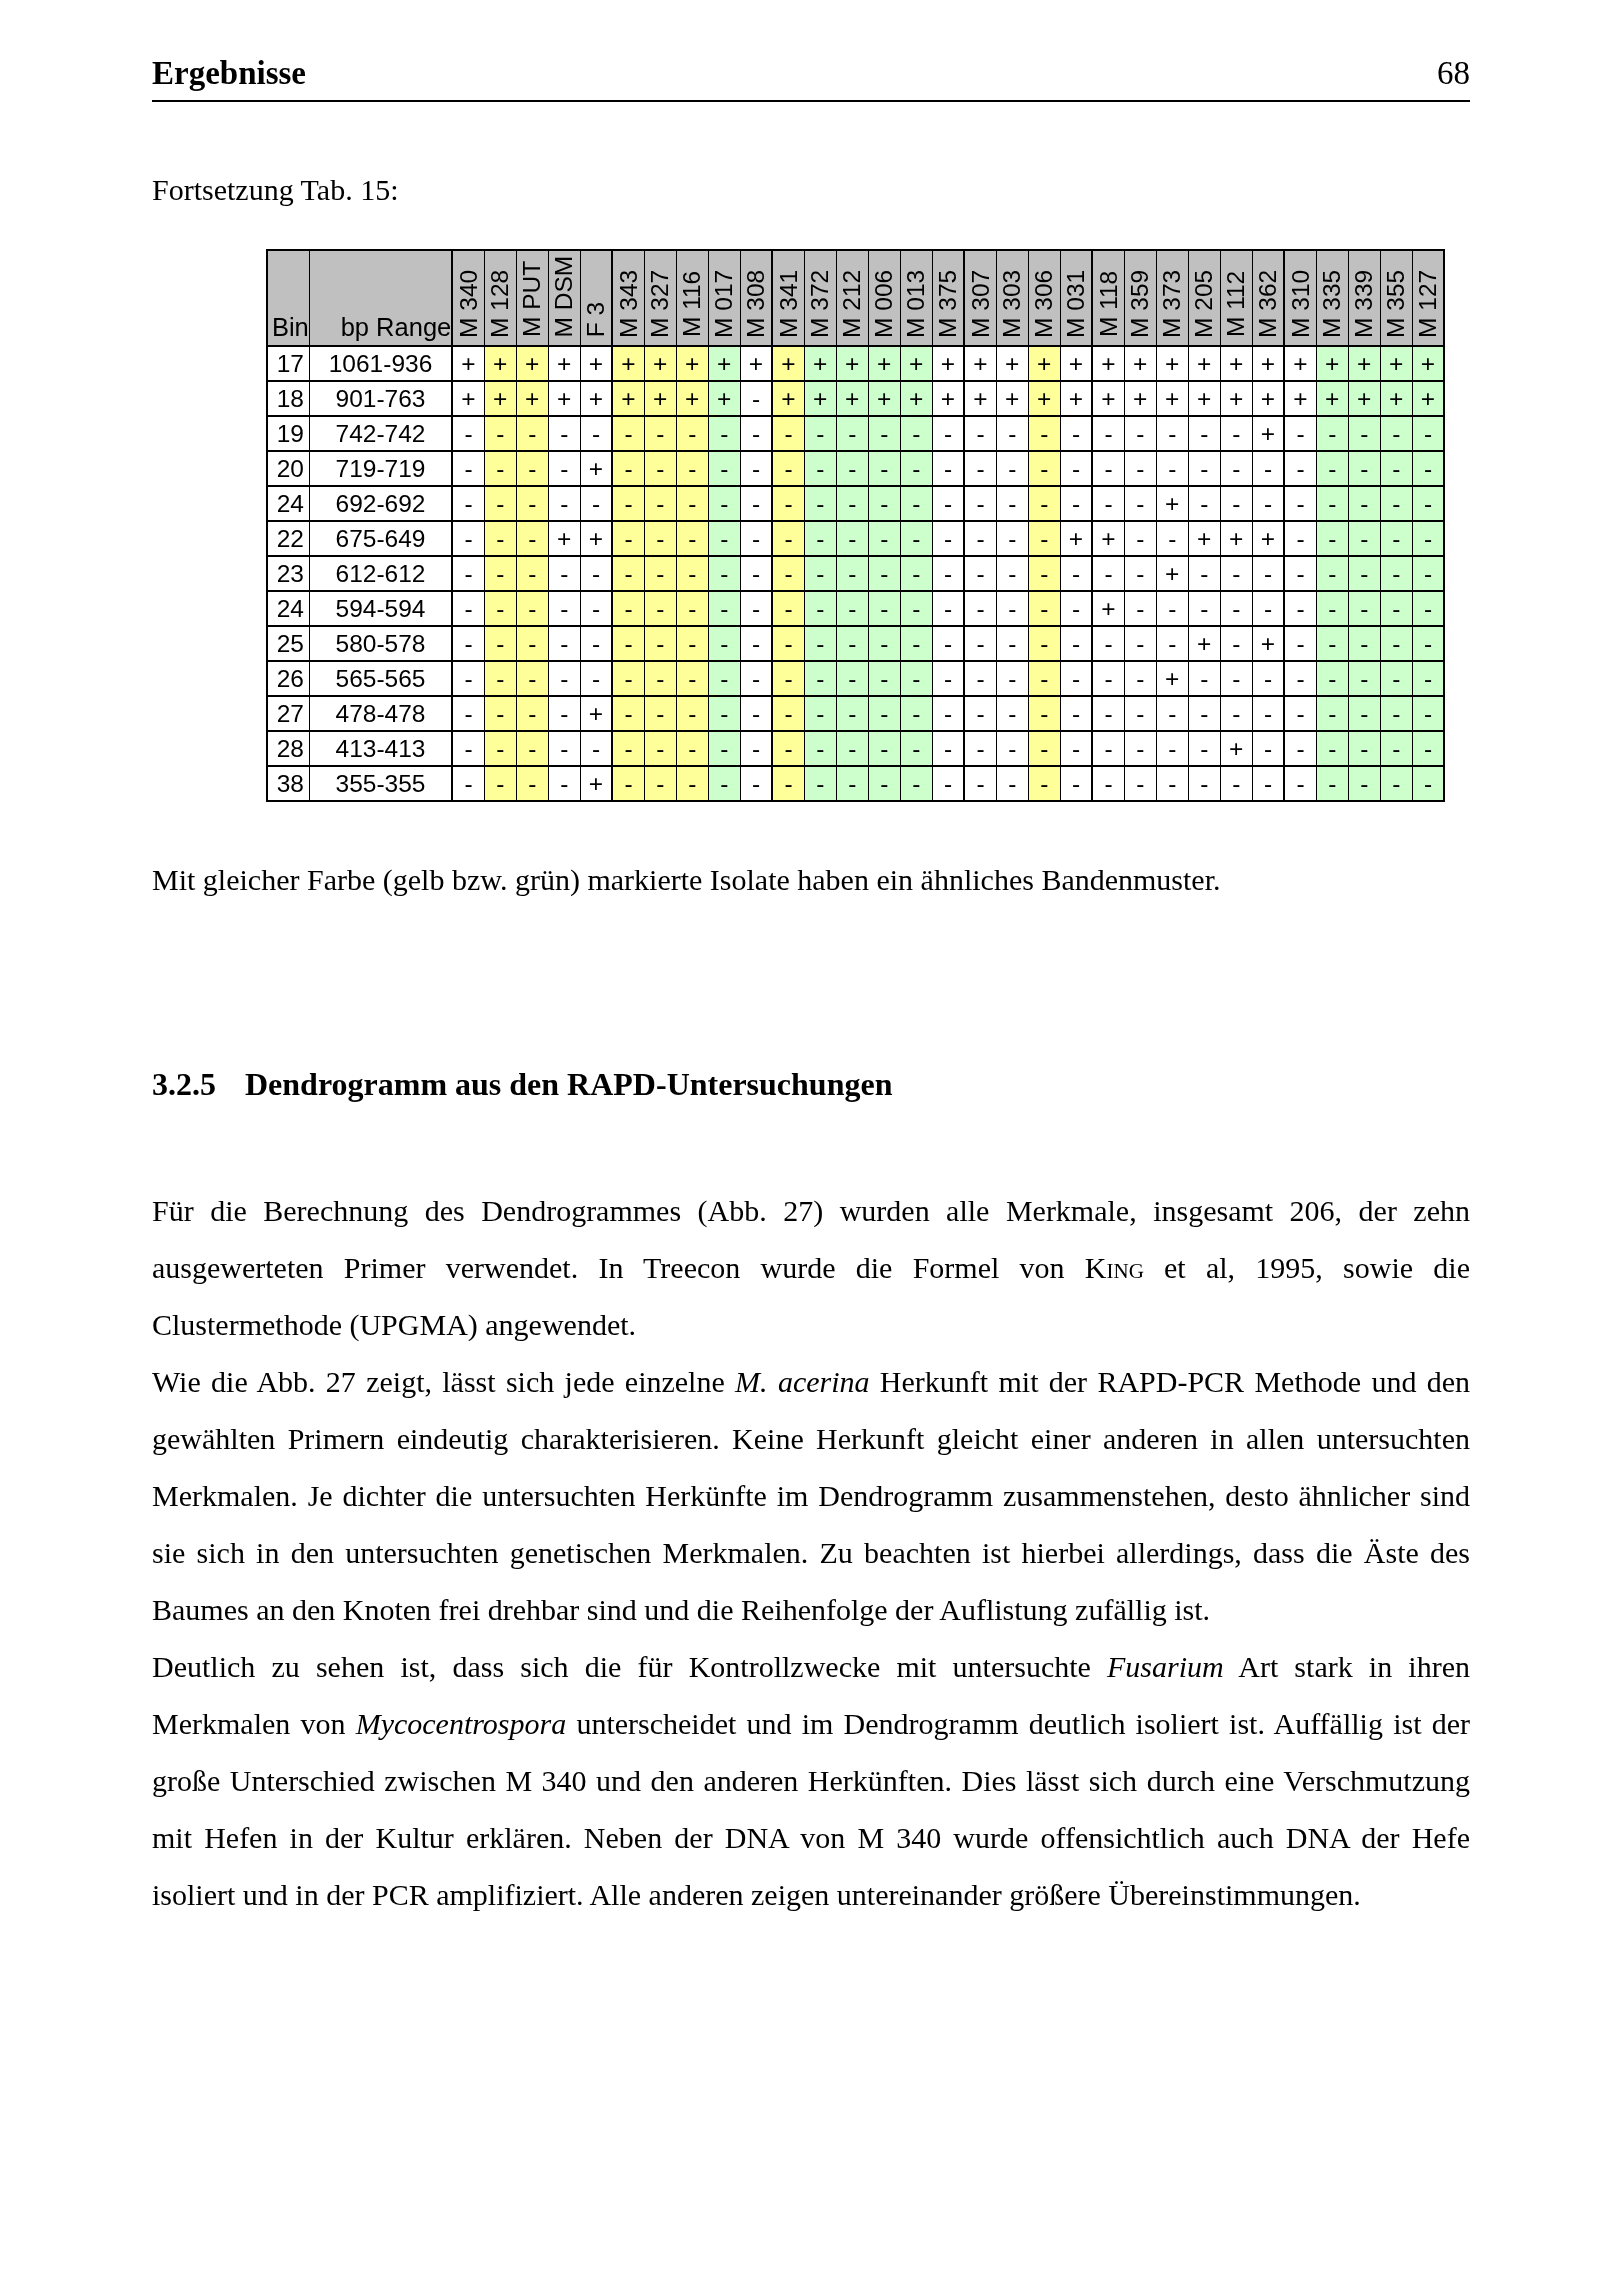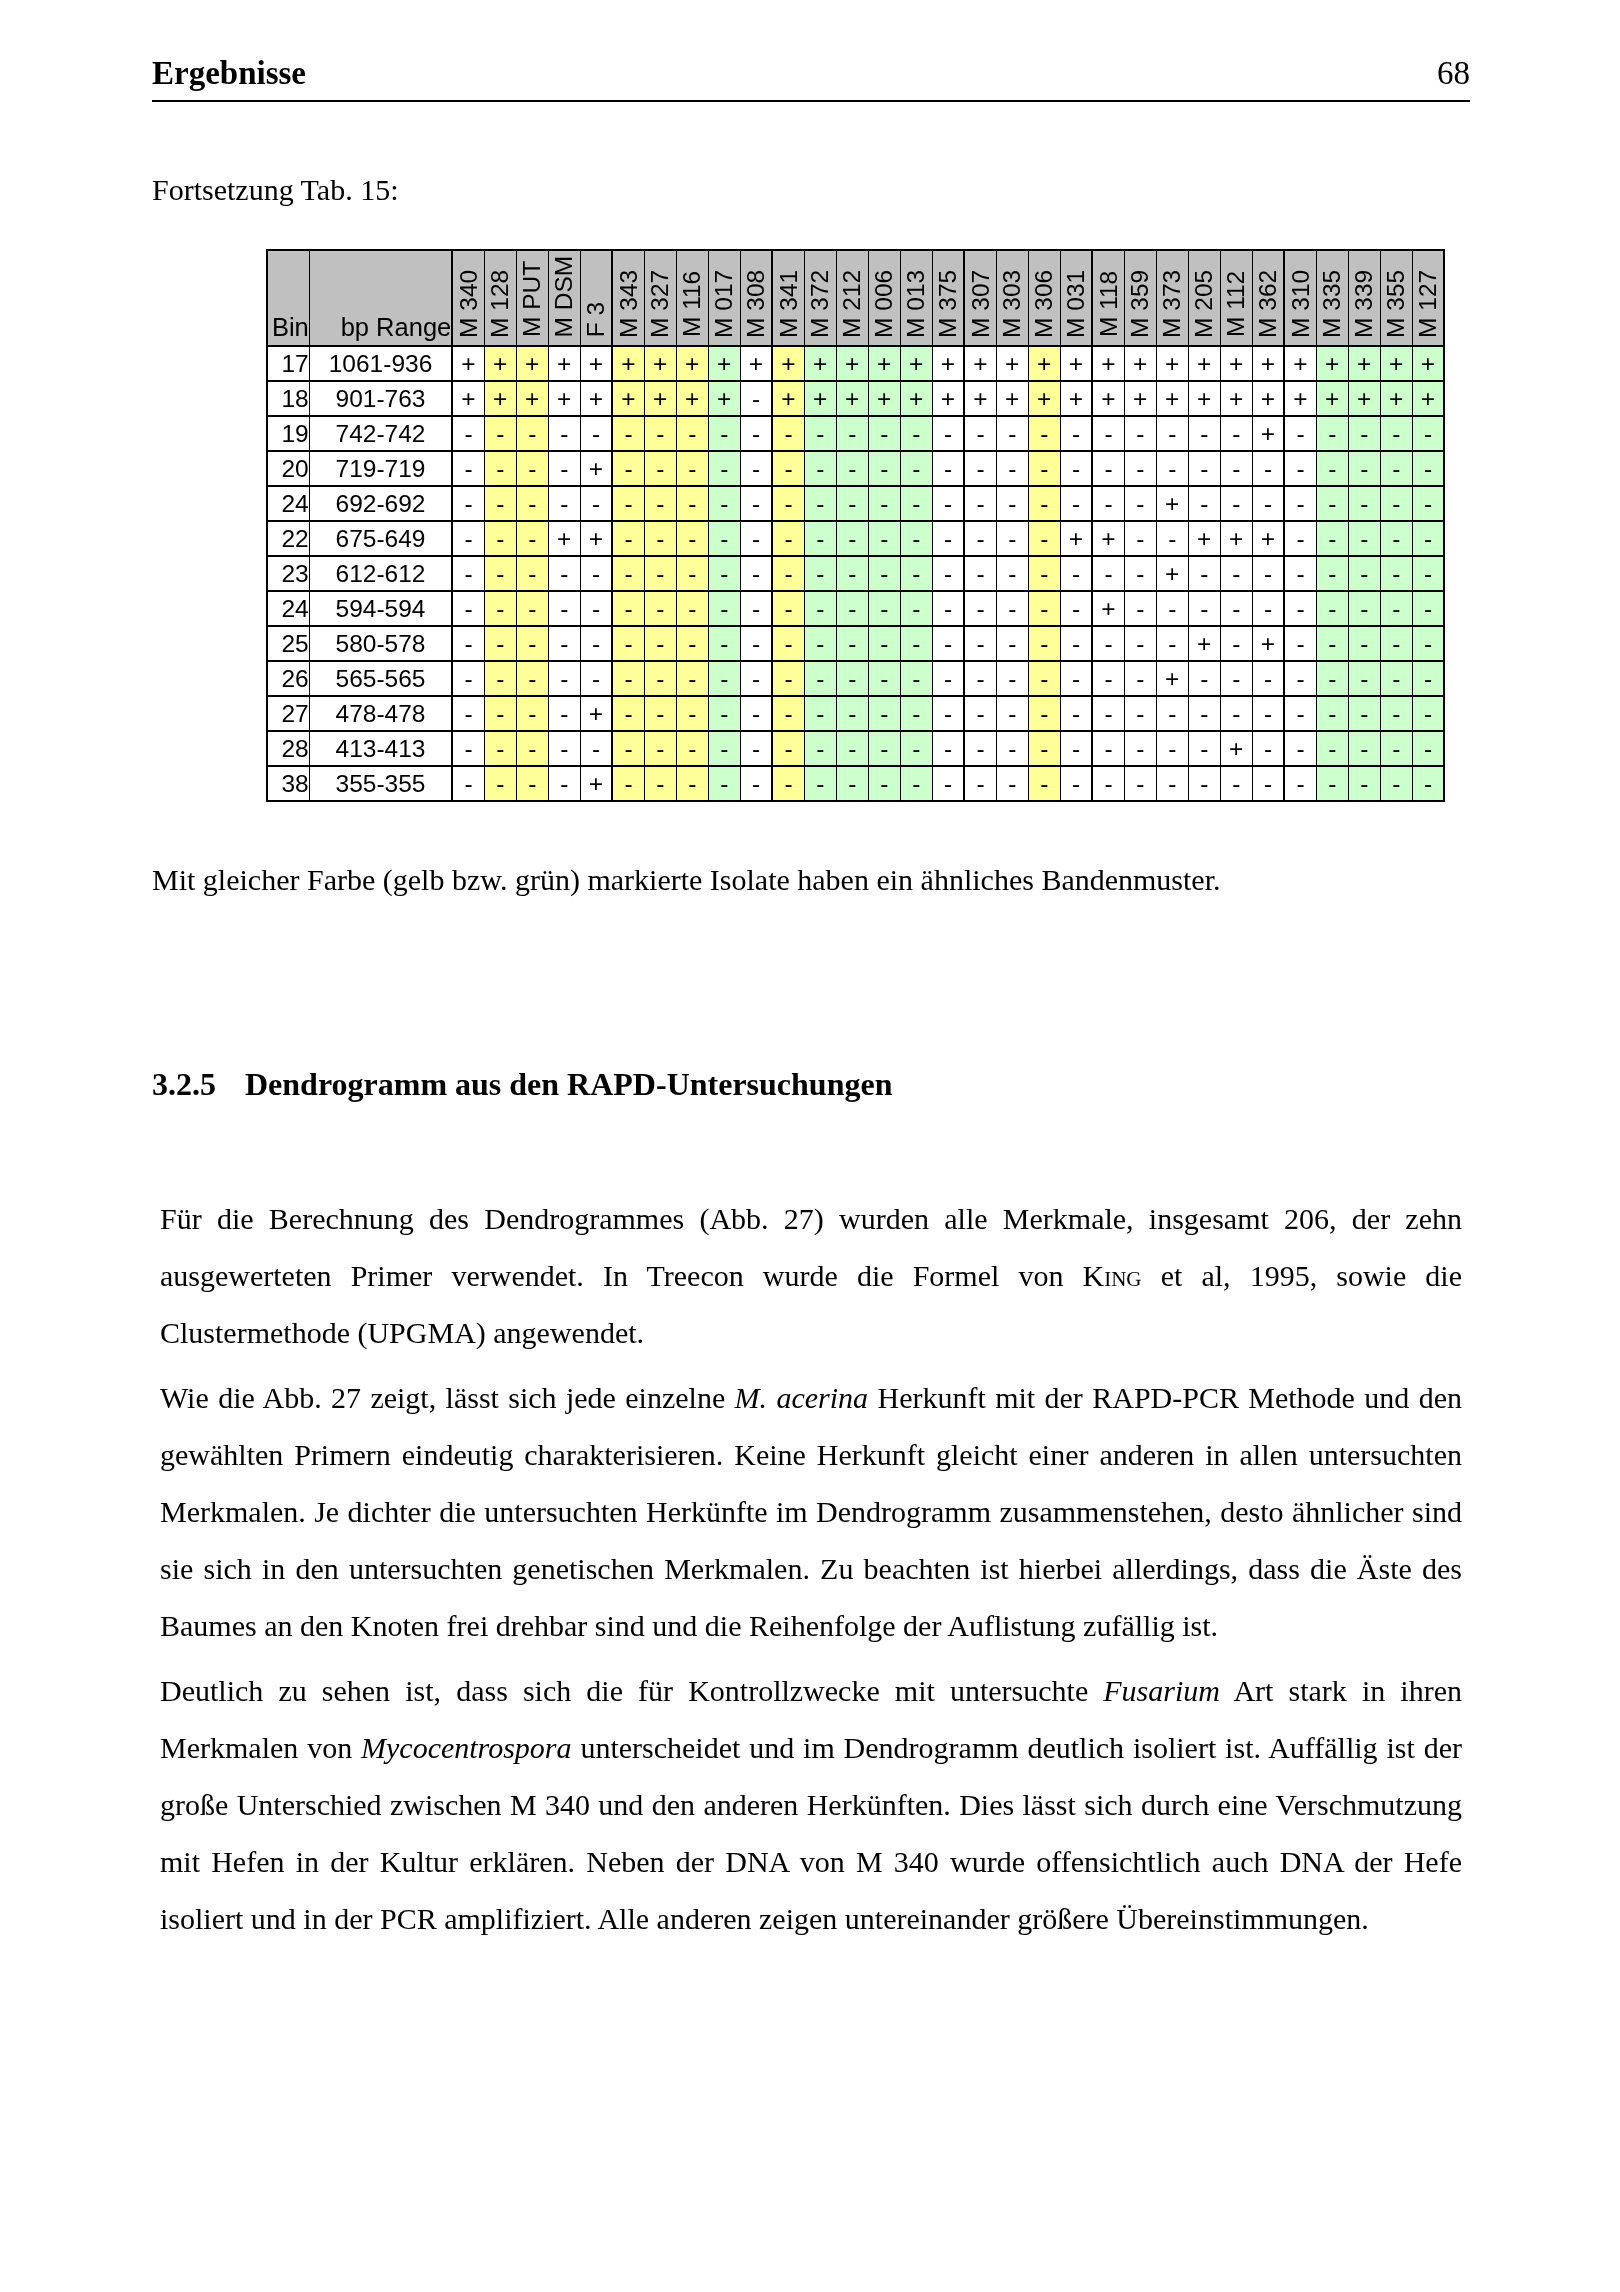--- a/index.html
+++ b/index.html
@@ -50,39 +50,39 @@
     font-size:24.5px;line-height:1.05;
     padding:3.9px 0 4.9px 0;
     display:inline-block;
   }
   table.bands tbody tr{height:35px;}
   table.bands tbody td{
     border-top:2px solid #000;border-bottom:2px solid #000;
     text-align:center;font-size:24.5px;line-height:1;
     vertical-align:middle;
   }
-  table.bands td.bin{text-align:right;padding-left:3.9px;}
+  table.bands td.bin{text-align:center;padding-left:3.9px;}
   table.bands td.range{}
   table.bands td.y{background:var(--yellow,#ffff99);}
   table.bands td.g{background:var(--green,#ccffcc);}
   table.bands td.gstart{border-left:2.9px solid #000;}
   
   .colornote{position:absolute;top:863px;left:152px;width:1318px;font-size:30px;}
   
   .secheading{
     position:absolute;top:1066px;left:152px;
     font-size:32px;font-weight:bold;margin:0;
   }
   .secheading .num{margin-right:29px;}
   
   .bodytext{
     position:absolute;top:1182px;left:152px;width:1318px;
     font-size:30px;line-height:57px;text-align:justify;
   }
-  .bodytext p{margin:8px;}
+  .bodytext p{margin:0;}
   .italic{font-style:italic;}
   .smallcaps{font-variant:small-caps;}
 </style>
 </head>
 <body>
 
 <div class="page">
 
   <div class="runhead">
     <span class="title">Ergebnisse</span>

